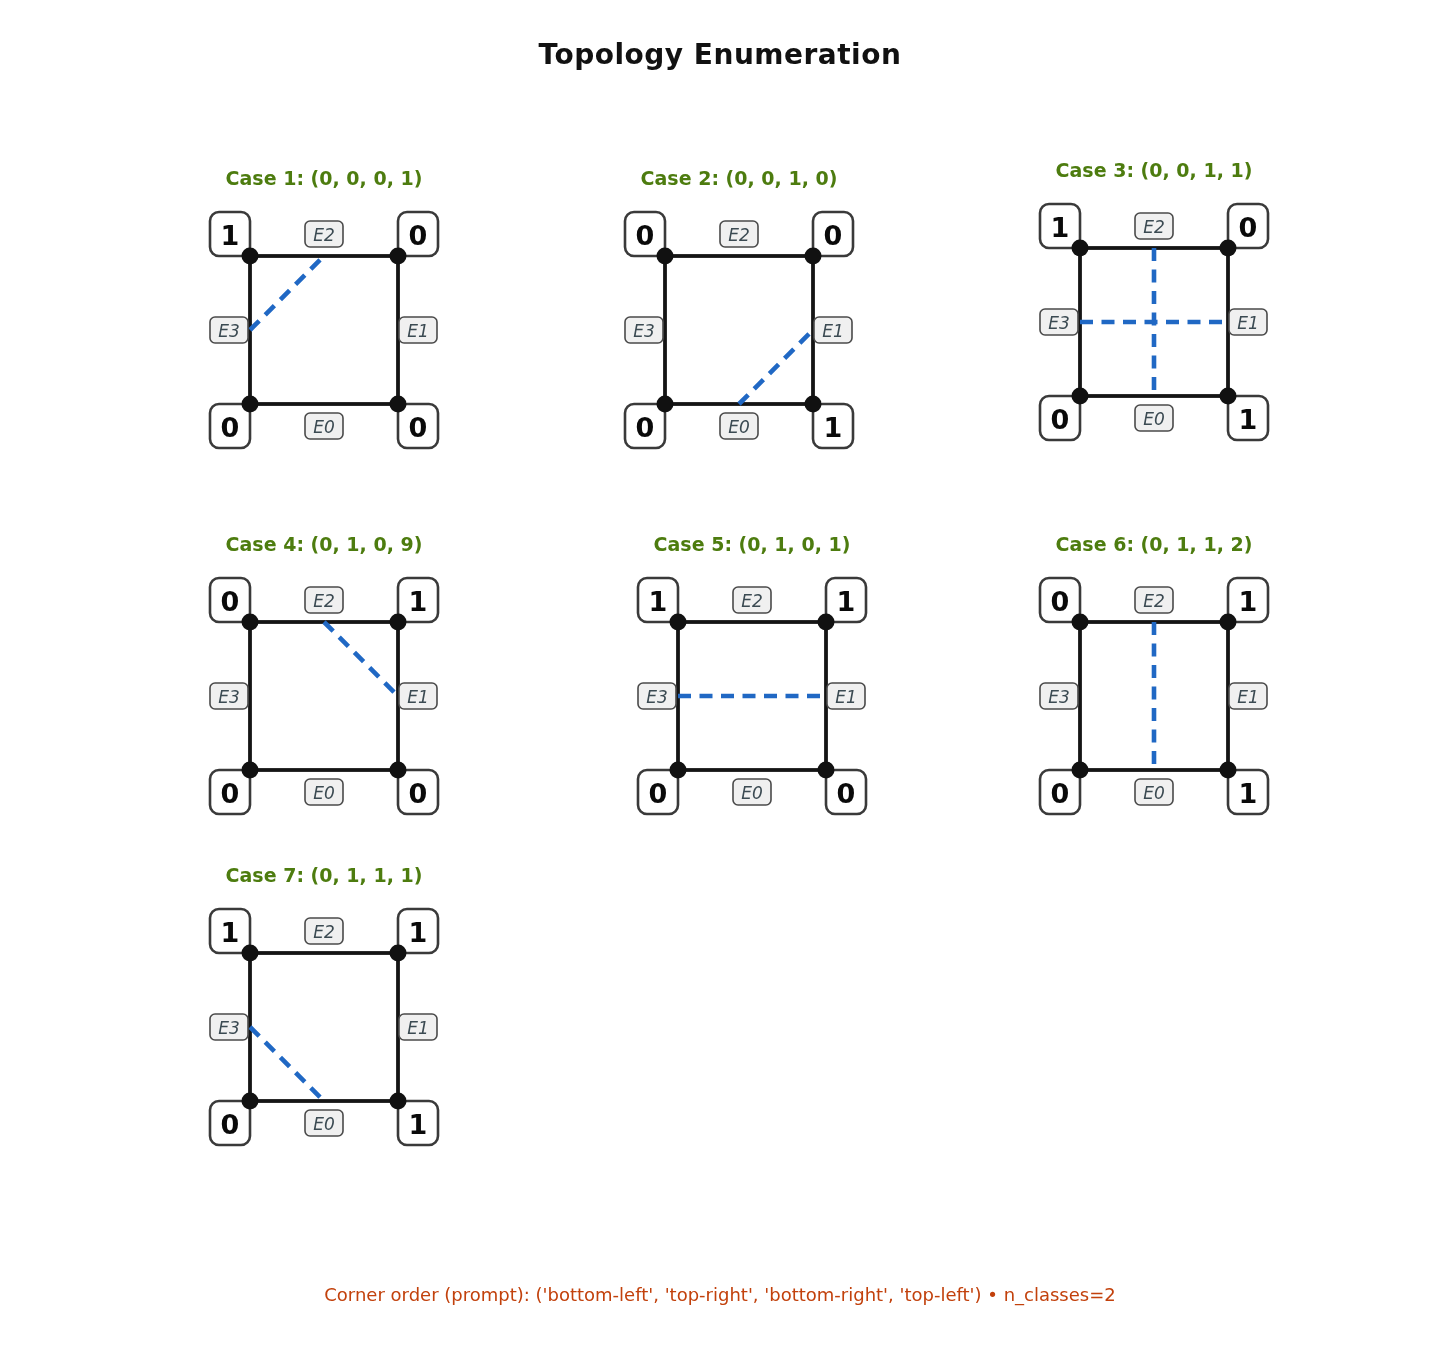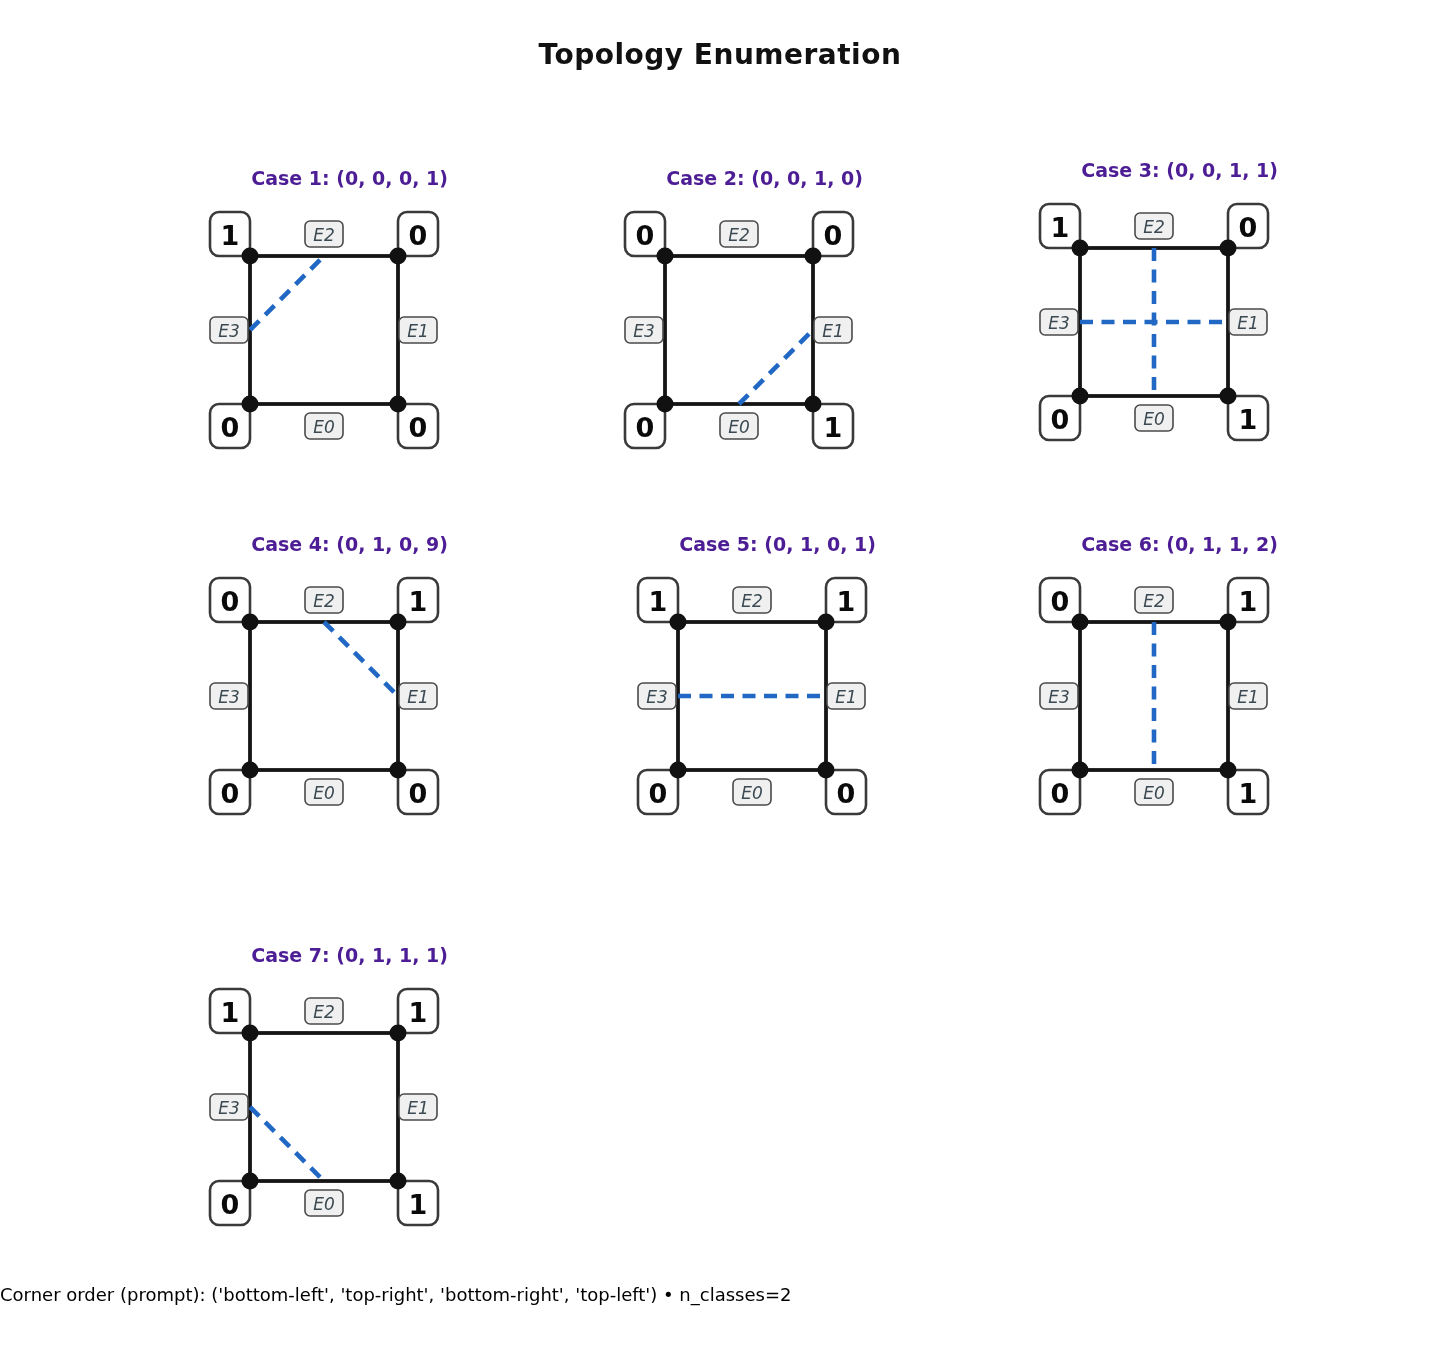--- a/index.html
+++ b/index.html
@@ -38,32 +38,32 @@
     text-align: center;
   }
   .case-title {
     display: block;
     width: 248px;
     height: 30px;
     line-height: 30px;
     margin-bottom: 13px;
     font-size: 19px;
     font-weight: bold;
-    color: #4c1d95;
+    color: #4d7c0f;
     white-space: nowrap;
-    text-align: right;
+    text-align: center;
   }
   .case-svg { display: block; }
   .footer {
     position: absolute;
     top: 1280px;
     left: 0;
     width: 1440px;
-    text-align: left;
-    color: #000000;
+    text-align: center;
+    color: #c2410c;
     font-size: 18px;
     line-height: 29px;
   }
 </style>
 </head>
 <body>
 
 <div class="fig-title">Topology Enumeration</div>
 
 <div id="cases">
@@ -223,21 +223,21 @@
         <rect x="105" y="207" width="38" height="26" rx="5" fill="#f0f0f0" stroke="#4a4a4a" stroke-width="1.6"></rect>
         <text x="124" y="221" text-anchor="middle" dominant-baseline="central" font-size="17" font-style="italic" fill="#3b4a52" font-family="&quot;DejaVu Sans&quot;, sans-serif">E0</text>
         <rect x="199" y="111" width="38" height="26" rx="5" fill="#f0f0f0" stroke="#4a4a4a" stroke-width="1.6"></rect>
         <text x="218" y="125" text-anchor="middle" dominant-baseline="central" font-size="17" font-style="italic" fill="#3b4a52" font-family="&quot;DejaVu Sans&quot;, sans-serif">E1</text>
         <rect x="105" y="15" width="38" height="26" rx="5" fill="#f0f0f0" stroke="#4a4a4a" stroke-width="1.6"></rect>
         <text x="124" y="29" text-anchor="middle" dominant-baseline="central" font-size="17" font-style="italic" fill="#3b4a52" font-family="&quot;DejaVu Sans&quot;, sans-serif">E2</text>
         <rect x="10" y="111" width="38" height="26" rx="5" fill="#f0f0f0" stroke="#4a4a4a" stroke-width="1.6"></rect>
         <text x="29" y="125" text-anchor="middle" dominant-baseline="central" font-size="17" font-style="italic" fill="#3b4a52" font-family="&quot;DejaVu Sans&quot;, sans-serif">E3</text>
       </svg>
     </div>
-    <div class="case" style="left: 200px; top: 940px;">
+    <div class="case" style="left: 200px; top: 860px;">
       <div class="case-title">Case 7: (0, 1, 1, 1)</div>
       <svg class="case-svg" width="248" height="252" viewBox="0 0 248 252">
         <rect x="50" y="50" width="148" height="148" fill="none" stroke="#151515" stroke-width="3.8"></rect>
         <line x1="50" y1="124" x2="124" y2="198" stroke="#2068c4" stroke-width="4.6" stroke-dasharray="13 8.5"></line>
         <rect x="10" y="6" width="40" height="44" rx="9" fill="#ffffff" stroke="#3a3a3a" stroke-width="2.6"></rect>
         <circle cx="50" cy="50" r="8.5" fill="#111111"></circle>
         <text x="30" y="29" text-anchor="middle" dominant-baseline="central" font-size="27" font-weight="bold" fill="#0a0a0a" font-family="&quot;DejaVu Sans&quot;, sans-serif">1</text>
         <rect x="198" y="6" width="40" height="44" rx="9" fill="#ffffff" stroke="#3a3a3a" stroke-width="2.6"></rect>
         <circle cx="198" cy="50" r="8.5" fill="#111111"></circle>
         <text x="218" y="29" text-anchor="middle" dominant-baseline="central" font-size="27" font-weight="bold" fill="#0a0a0a" font-family="&quot;DejaVu Sans&quot;, sans-serif">1</text>

